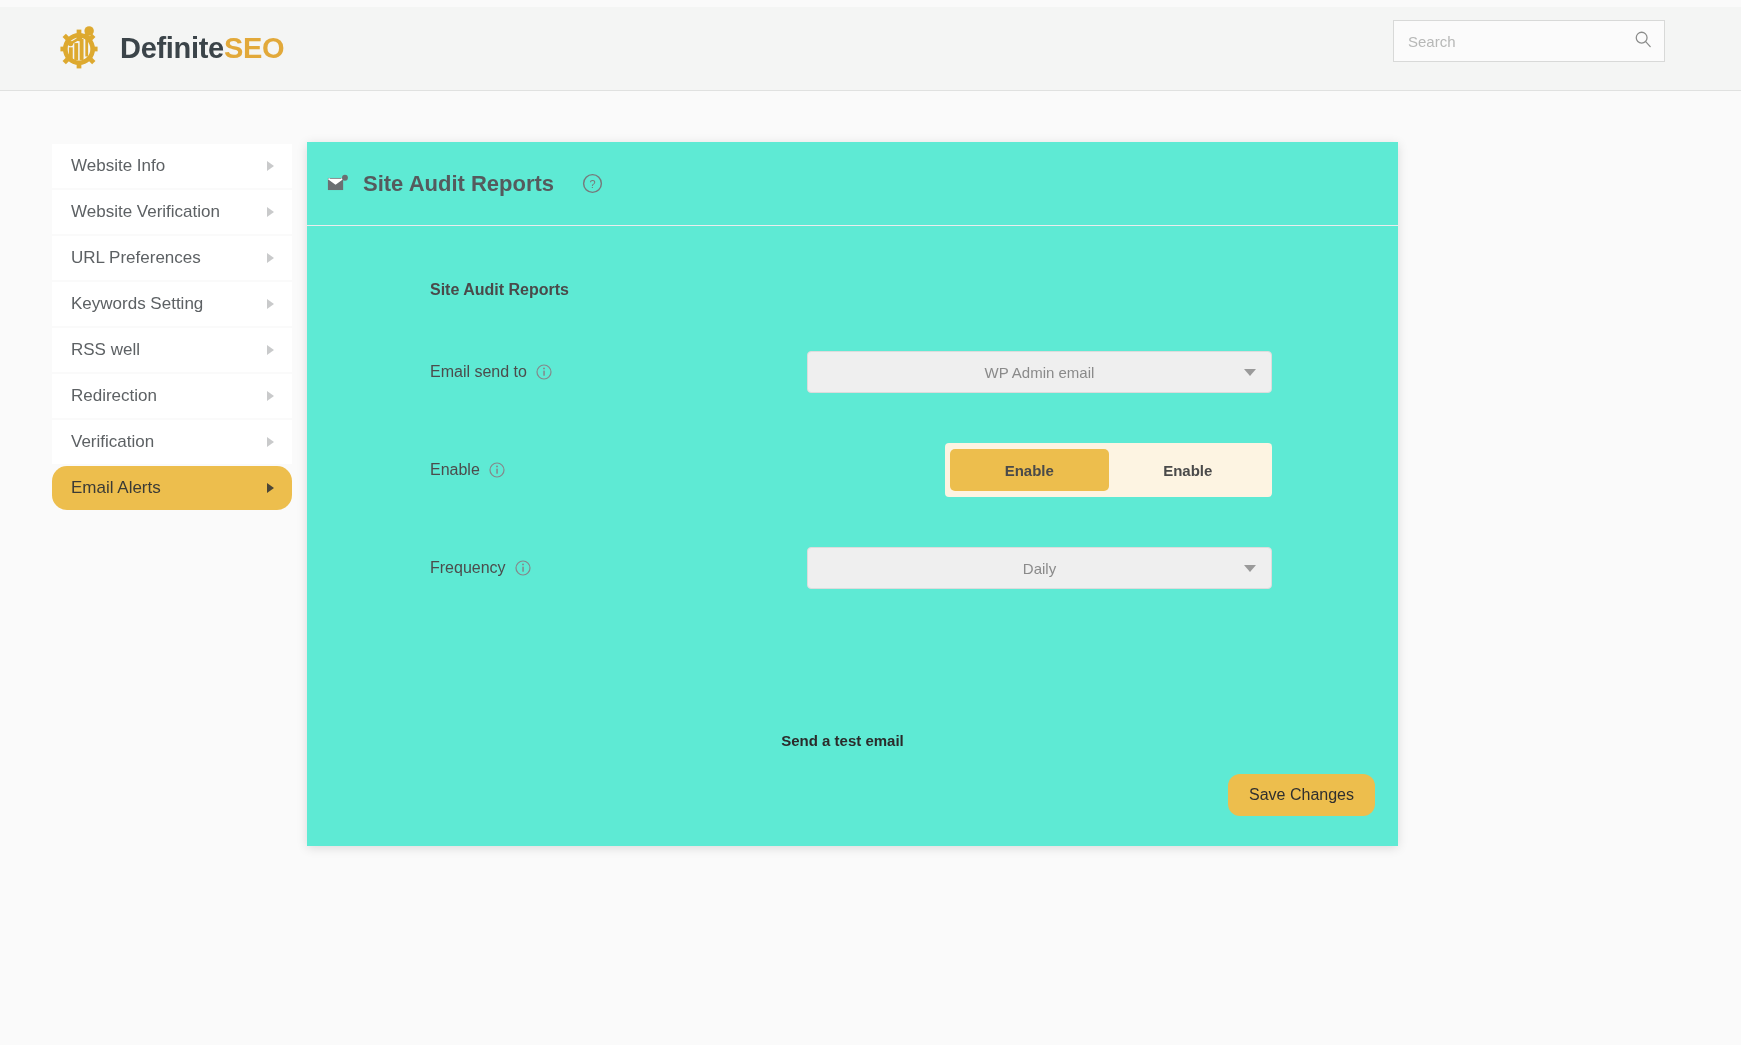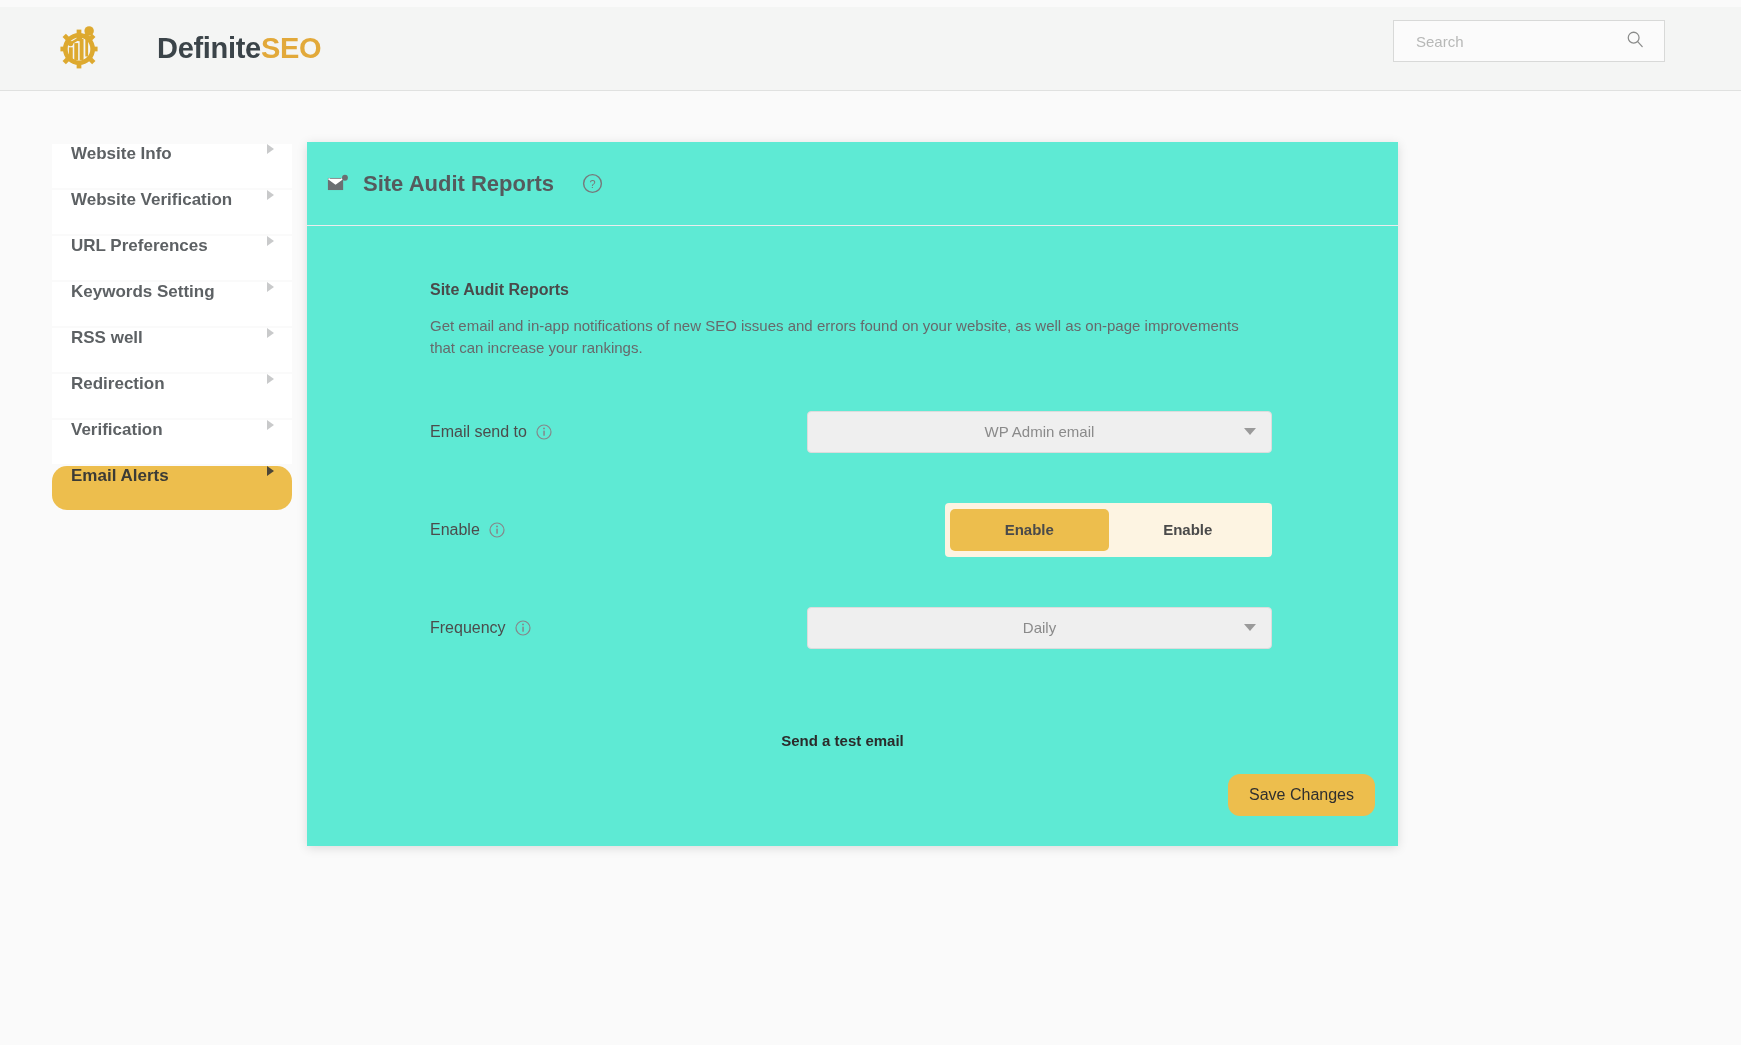--- a/index.html
+++ b/index.html
@@ -31,32 +31,32 @@
     margin-left: 52px;
     gap: 14px;
   }
   .logo-icon { width: 54px; height: 56px; display: block; }
   .brand-text {
     font-size: 29px;
     font-weight: bold;
     letter-spacing: -0.3px;
     white-space: nowrap;
   }
-  .brand-definite { color: #3b4449; margin-left: 37px; }
+  .brand-definite { color: #3b4449; }
   .brand-seo { color: #e2a93a; }
 
   .search-wrap {
     position: absolute;
     right: 76px; top: 13px;
     width: 272px; height: 42px;
     background: #fbfbfb;
     border: 1px solid #d8d9d8;
     display: flex;
     align-items: center;
-    padding: 0 20px;
+    padding: 0 12px;
   }
   .search-input {
     flex: 1;
     border: none;
     outline: none;
     background: transparent;
     font-family: "Liberation Sans", sans-serif;
     font-size: 15px;
     color: #555;
   }
@@ -68,24 +68,23 @@
     position: absolute;
     left: 52px; top: 144px;
     width: 240px;
   }
   .side-item {
     position: relative;
     height: 44px;
     background: #ffffff;
     margin-bottom: 2px;
     display: flex;
-    align-items: flex-start;
+    align-items: center;
     padding: 0 18px 0 19px;
     cursor: pointer;
-    font-weight: bold;
   }
   .side-item .label {
     font-size: 17px;
     color: #5d6164;
     flex: 1;
     white-space: nowrap;
   }
   .side-item.active {
     background: #edbe4d;
     border-radius: 15px;
@@ -348,21 +347,20 @@
         <svg class="help-icon" viewBox="0 0 22 22">
           <circle cx="11" cy="11" r="9.3" fill="none" stroke="#77797b" stroke-width="1.5"></circle>
           <text x="11" y="15.6" text-anchor="middle" font-family="Liberation Sans, sans-serif" font-size="11.5" fill="#77797b">?</text>
         </svg>
       </span>
     </div>
 
     <div class="card-body">
 
       <div class="section-title">Site Audit Reports</div>
-      <div class="section-desc">Get email and in-app notifications of new SEO issues and errors found on your website, as well as on-page improvements that can increase your rankings.</div>
 
       <div class="row">
         <div class="row-label">
           <span>Email send to</span>
           <span>
             <svg class="info-icon" viewBox="0 0 16 16">
               <circle cx="8" cy="8" r="7" fill="none" stroke="#85878a" stroke-width="1.2"></circle>
               <circle cx="8" cy="4.4" r="0.95" fill="#85878a"></circle>
               <rect x="7.3" y="6.4" width="1.5" height="5.4" rx="0.6" fill="#85878a"></rect>
             </svg>

